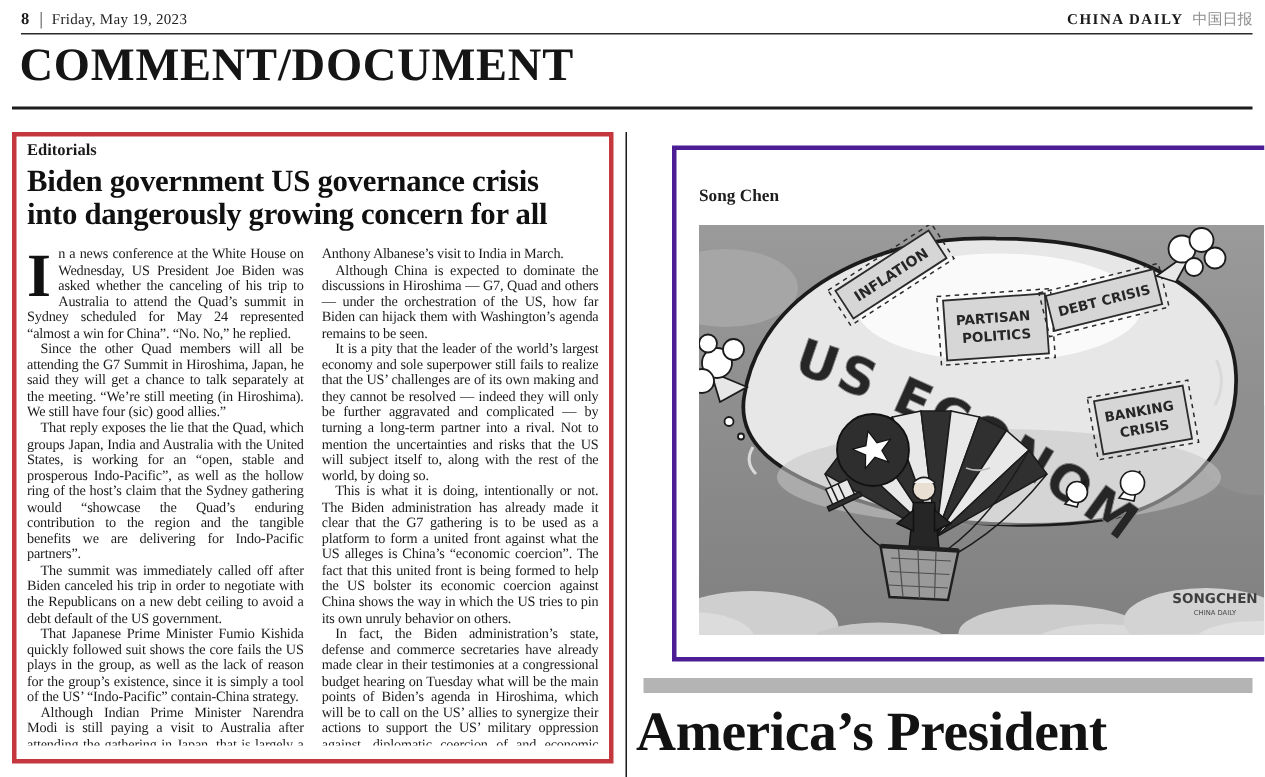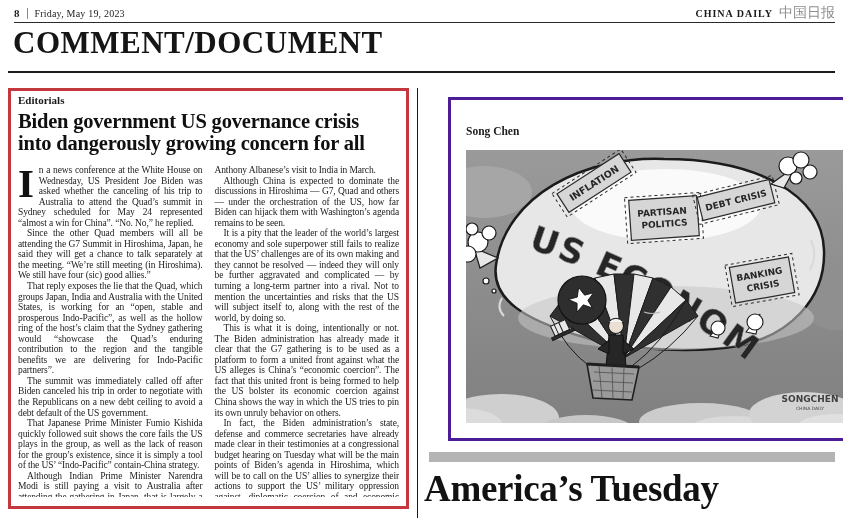--- a/index.html
+++ b/index.html
@@ -9,21 +9,21 @@
   
   .topbar{position:absolute;left:14px;right:8px;top:4px;height:18px;
           border-bottom:1px solid #2a2a2a;display:flex;align-items:center;
           justify-content:space-between;font-size:10px;}
   .topbar .left{display:flex;align-items:center;gap:7px;}
   .pagenum{font-weight:bold;font-size:11px;}
   .hdr-sep{width:1px;height:11px;background:#8a8a8a;}
   .hdr-date{color:#222;letter-spacing:.2px;}
   .topbar .right{display:flex;align-items:baseline;gap:6px;}
   .brand{font-weight:bold;letter-spacing:1px;font-size:10px;}
-  .brand-cn{color:#8d8d8d;font-size:14px;font-family:Liberation Serif, serif;}
+  .brand-cn{color:#8d8d8d;font-size:10px;font-family:Liberation Serif, serif;}
 
   
   .masthead{position:absolute;left:13px;top:27px;font-size:31px;font-weight:bold;
             letter-spacing:.5px;line-height:1;color:#151515;
             font-family:"Liberation Serif","DejaVu Serif",serif;}
   .masthead-rule{position:absolute;left:8px;right:8px;top:71px;height:2px;background:#1c1c1c;}
 
   
   .editorial-box{position:absolute;left:8px;top:88px;width:395px;height:415px;
                  border:3px solid #c4373c;padding:0;}
@@ -246,15 +246,15 @@
       </g>
 
       <g text-anchor="middle" font-family="DejaVu Sans, sans-serif">
         <text x="344" y="252" font-size="9" font-weight="bold" fill="#3f3f3f">SONGCHEN</text>
         <text x="344" y="260" font-size="4.5" fill="#4a4a4a">CHINA DAILY</text>
       </g>
     </svg>
   </div>
 
   <div class="sep-bar"></div>
-  <div class="next-headline">America’s Tuesday</div>
+  <div class="next-headline">America’s President</div>
 
 </div>
 
 </body></html>

